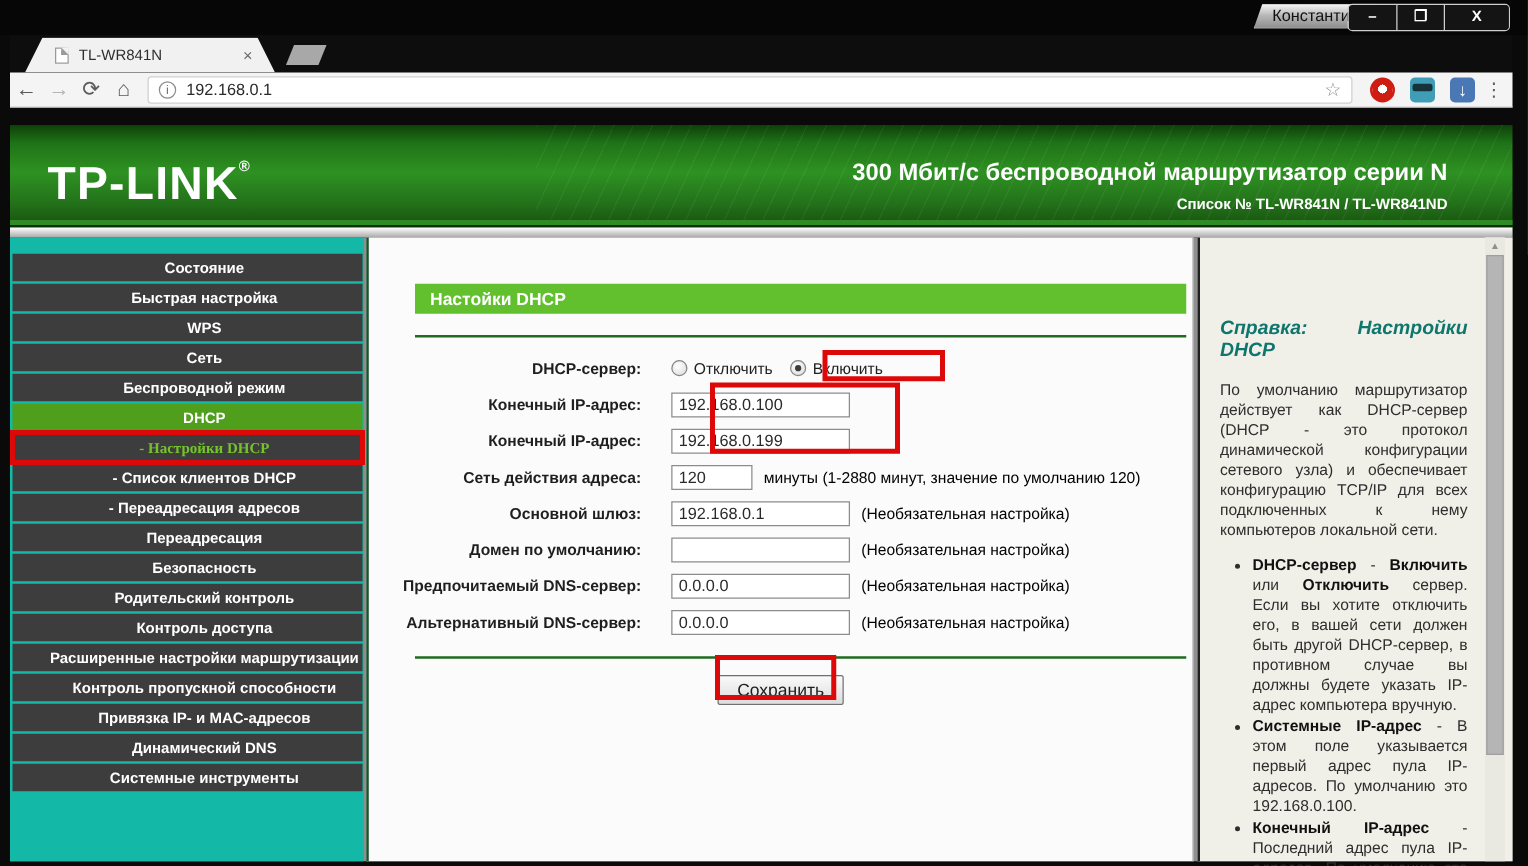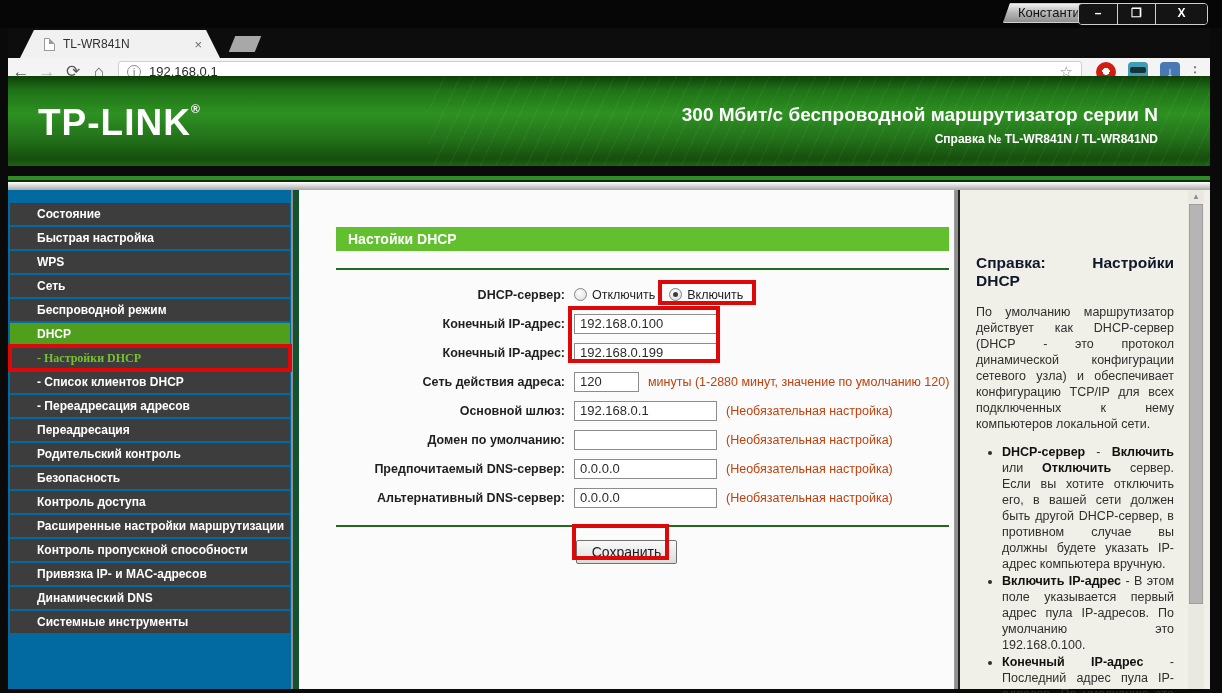--- a/index.html
+++ b/index.html
@@ -33,62 +33,62 @@
   .star-ico { color:#8a8a8a; font-size:15px; flex:0 0 auto; }
   .ext-ico { width:20px; height:20px; margin:0 6px; border-radius:4px; flex:0 0 auto; position:relative; }
   .ext-hand { background:radial-gradient(circle at 50% 45%, #fff 0 30%, #d01d12 31%); border:2px solid #d01d12; border-radius:50%; }
   .ext-cam { background:#3f9db5; }
   .ext-cam:after { content:""; position:absolute; left:2px; right:2px; top:5px; height:6px; background:#18323c; border-radius:2px; }
   .ext-dl { background:#4a78b5; }
   .ext-dl:after { content:"\2193"; position:absolute; inset:0; color:#fff; font-weight:bold; font-size:14px; text-align:center; line-height:20px; }
   .menu-dots { width:18px; text-align:center; color:#5a5a5a; font-size:15px; letter-spacing:0; margin-right:6px; }
 
   
-  .banner { position:absolute; left:8px; top:76px; width:1202px; height:90px; background:linear-gradient(180deg,#0e4009 0%,#1f7317 16%,#2e9122 42%,#23711a 70%,#164f0e 92%,#1c6313 100%); overflow:hidden; }
+  .banner { position:absolute; left:8px; top:100px; width:1202px; height:90px; background:linear-gradient(180deg,#0e4009 0%,#1f7317 16%,#2e9122 42%,#23711a 70%,#164f0e 92%,#1c6313 100%); overflow:hidden; }
   .banner-waves { position:absolute; right:0; top:0; width:65%; height:100%; background:repeating-linear-gradient(115deg, rgba(255,255,255,0.10) 0 1px, rgba(255,255,255,0) 1px 14px); opacity:.5; }
   .logo { position:absolute; left:30px; top:26px; color:#fff; font-size:37px; font-weight:800; letter-spacing:1px; }
   .logo sup { font-size:12px; vertical-align:22px; }
   .banner-right { position:absolute; right:52px; top:28px; text-align:right; color:#fff; }
   .banner-title { font-size:19px; font-weight:bold; }
   .banner-model { font-size:12px; font-weight:bold; margin-top:6px; }
   .banner-lime { position:absolute; left:8px; top:176px; width:1202px; height:4px; background:#2e8b26; }
   .banner-darkline { position:absolute; left:8px; top:180px; width:1202px; height:2px; background:#0c2e08; }
   .silver-strip { position:absolute; left:8px; top:182px; width:1202px; height:8px; background:linear-gradient(#ffffff,#a9a9a9); }
 
   
   .content { position:absolute; left:8px; top:190px; width:1202px; height:499px; background:#8f8f8f; }
 
   
-  .sidebar { position:absolute; left:0; top:0; width:283px; height:100%; background:#0369a1; padding-top:13px; }
+  .sidebar { position:absolute; left:0; top:0; width:283px; height:100%; background:#14b8a6; padding-top:13px;text-align:center; }
   .menu-item { height:22px; margin:0 1px 2px 2px; background:#3d3d3d; color:#fff; font-size:12px; font-weight:bold; line-height:22px; padding-left:27px; white-space:nowrap; overflow:hidden; }
   .menu-item.active { background:#4f9e1c; }
   .menu-item.sub-active { color:#76c32d;font-family:Liberation Serif, serif; }
 
   
-  .main { position:absolute; left:285px; top:0; width:662px; height:100%; background:#fbfbfb; border-left:6px solid #14532d; border-right:1px solid #9a9a9a; }
+  .main { position:absolute; left:285px; top:0; width:662px; height:100%; background:#fbfbfb; border-left:2px solid #14532d; border-right:1px solid #9a9a9a; }
   .page-heading { margin:37px 5px 0 37px; height:24px; background:#62c02e; color:#fff; font-size:14px; font-weight:bold; line-height:24px; padding-left:12px; }
   .green-rule { margin:17px 5px 0 37px; height:2px; background:#1f6b1f; }
   .form { margin-top:10px; }
   .row { display:flex; align-items:center; height:29px; }
-  .row-label { width:275px; text-align:right; padding-right:9px; font-size:12.5px; font-weight:bold; color:#1f1f1f; flex:0 0 auto; }
+  .row-label { width:242px; text-align:right; padding-right:24px; font-size:12.5px; font-weight:bold; color:#1f1f1f; flex:0 0 auto; }
   .text-input { width:143px; height:20px; border:1px solid #8c8c8c; background:#fff; font-size:13px; color:#2a2a2a; padding:0 5px; font-family:"Liberation Sans", sans-serif; }
   .text-input.short { width:65px; }
-  .row-note { font-size:12.5px; color:#c2410c; margin-left:9px; white-space:nowrap; }
+  .row-note { font-size:12.5px; color:#000000; margin-left:9px; white-space:nowrap; }
   .radio-group { display:flex; align-items:center; }
   .radio { width:13px; height:13px; border:1px solid #858585; border-radius:50%; background:radial-gradient(circle at 40% 35%, #ffffff, #d9d9d9); position:relative; flex:0 0 auto; }
   .radio.checked:after { content:""; position:absolute; left:3px; top:3px; width:5px; height:5px; border-radius:50%; background:#3c3c3c; }
   .radio-label { font-size:12.5px; color:#1f1f1f; margin:0 14px 0 5px; }
   .save-rule { margin:13px 5px 0 37px; height:2px; background:#1f6b1f; }
   .save-wrap { text-align:center; margin-top:13px; }
   .save-btn { font-family:"Liberation Sans", sans-serif; font-size:14px; color:#1c1c1c; background:linear-gradient(#fafafa,#dcdcdc); border:1px solid #707070; border-radius:2px; padding:3px 15px; }
 
   
   .help { position:absolute; left:950px; top:0; width:252px; height:100%; background:#f0f0e8; border-left:2px solid #1f1f1f; }
   .help-content { padding:64px 36px 0 16px; color:#2e2e2e; }
-  .help-title { font-size:15.5px; font-weight:bold; color:#0f172a; }
+  .help-title { font-size:15.5px; font-weight:bold; color:#0f766e;font-style:italic; }
   .help-title-line1 { display:flex; justify-content:space-between; }
   .help-intro { margin-top:14px; font-size:12.5px; line-height:1.28; text-align:justify; }
   .help-list { margin:12px 0 0 26px; }
   .help-list li { font-size:12.5px; line-height:1.28; text-align:justify; margin-bottom:1px; }
   .help b { color:#111; }
   .help-scrollbar { position:absolute; right:6px; top:0; width:16px; height:100%; background:#e9e9e2; }
   .scroll-up { height:14px; text-align:center; font-size:8px; color:#8f8f8f; line-height:14px; background:#e9e9e2; }
   .scroll-thumb { position:absolute; left:1px; top:14px; width:14px; height:400px; background:#b5b5b5; border:1px solid #9f9f9f; }
 
   
@@ -135,42 +135,42 @@
     <span class="ext-ico ext-cam"></span>
     <span class="ext-ico ext-dl"></span>
     <span class="menu-dots">⋮</span>
   </div>
 
   <div class="banner">
     <div class="banner-waves"></div>
     <div class="logo"><span>TP-LINK</span><sup>®</sup></div>
     <div class="banner-right">
       <div class="banner-title">300 Мбит/с беспроводной маршрутизатор серии N</div>
-      <div class="banner-model">Справка № TL-WR841N / TL-WR841ND</div>
+      <div class="banner-model">Список № TL-WR841N / TL-WR841ND</div>
     </div>
   </div>
   <div class="banner-lime"></div>
   <div class="banner-darkline"></div>
   <div class="silver-strip"></div>
 
   <div class="content">
 
     <div class="sidebar">
       <div class="menu-item">Состояние</div>
       <div class="menu-item">Быстрая настройка</div>
       <div class="menu-item">WPS</div>
       <div class="menu-item">Сеть</div>
       <div class="menu-item">Беспроводной режим</div>
       <div class="menu-item active">DHCP</div>
       <div class="menu-item sub-active">- Настройки DHCP</div>
       <div class="menu-item">- Список клиентов DHCP</div>
       <div class="menu-item">- Переадресация адресов</div>
       <div class="menu-item">Переадресация</div>
+      <div class="menu-item">Безопасность</div>
       <div class="menu-item">Родительский контроль</div>
-      <div class="menu-item">Безопасность</div>
       <div class="menu-item">Контроль доступа</div>
       <div class="menu-item">Расширенные настройки маршрутизации</div>
       <div class="menu-item">Контроль пропускной способности</div>
       <div class="menu-item">Привязка IP- и MAC-адресов</div>
       <div class="menu-item">Динамический DNS</div>
       <div class="menu-item">Системные инструменты</div>
     </div>
 
     <div class="main">
       <div class="page-heading">Настойки DHCP</div>
@@ -239,21 +239,21 @@
         <div class="help-title">
           <div class="help-title-line1">
             <span>Справка:</span>
             <span>Настройки</span>
           </div>
           <div>DHCP</div>
         </div>
         <p class="help-intro">По умолчанию маршрутизатор действует как DHCP-сервер (DHCP - это протокол динамической конфигурации сетевого узла) и обеспечивает конфигурацию TCP/IP для всех подключенных к нему компьютеров локальной сети.</p>
         <ul class="help-list">
           <li><b>DHCP-сервер</b><span> - </span><b>Включить</b><span> или </span><b>Отключить</b><span> сервер. Если вы хотите отключить его, в вашей сети должен быть другой DHCP-сервер, в противном случае вы должны будете указать IP-адрес компьютера вручную.</span></li>
-          <li><b>Включить IP-адрес</b><span> - В этом поле указывается первый адрес пула IP-адресов. По умолчанию это 192.168.0.100.</span></li>
+          <li><b>Системные IP-адрес</b><span> - В этом поле указывается первый адрес пула IP-адресов. По умолчанию это 192.168.0.100.</span></li>
           <li><b>Конечный IP-адрес</b><span> - Последний адрес пула IP-адресов. По умолчанию это 192.168.0.199.</span></li>
 
         </ul>
       </div>
       <div class="help-scrollbar">
         <div class="scroll-up">▲</div>
         <div class="scroll-thumb"></div>
       </div>
     </div>
   </div>

